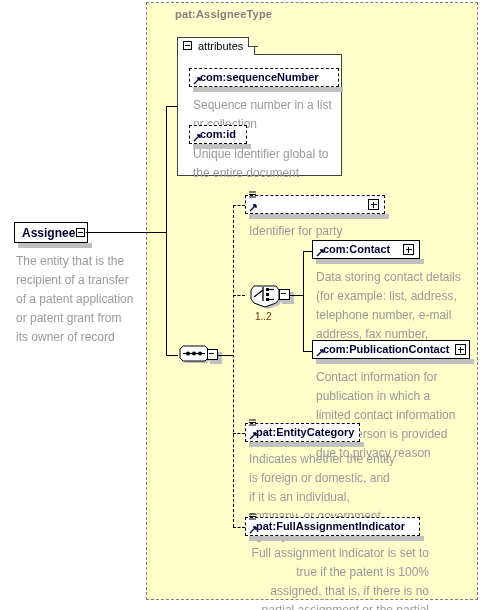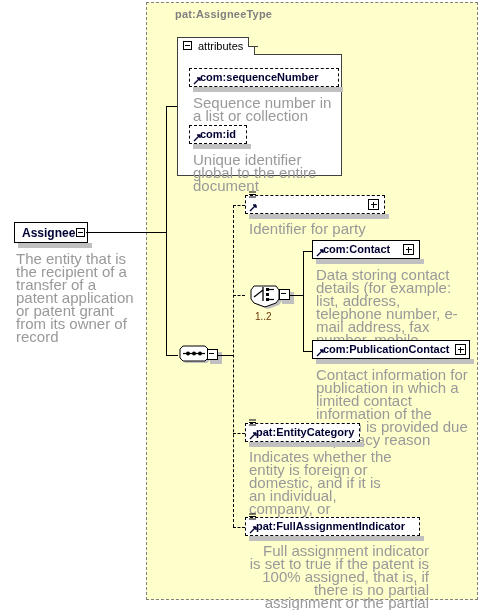--- a/index.html
+++ b/index.html
@@ -156,23 +156,23 @@
   .seq-glyph {
     position: absolute;
     left: 3px;
     top: -5px;
     width: 7px;
     height: 8px;
   }
   
   .anno {
     position: absolute;
-    font-size: 15px;
+    font-size: 12px;
     color: #999999;
-    line-height: 13px;
+    line-height: 19px;
     white-space: pre-line;
   }
   
   .root-box {
     position: absolute;
     left: 14px;
     top: 222px;
     width: 74px;
     height: 21px;
     background: #ffffff;
@@ -264,21 +264,21 @@
   <div class="node-label" style="left:200px; top:71px;">com:sequenceNumber</div>
   <div class="anno" style="left:193px; top:96px; width:140px;">Sequence number in a list or collection</div>
 
   <div class="node-shadow" style="left:193px; top:144px; width:58px; height:5px;"></div>
   <div class="node dashed" style="left:189px; top:125px; width:58px;">
     <svg class="node-arrow" viewBox="0 0 8 8">
       <path d="M1 7 L7 1 M7 1 L4 1 M7 1 L7 4" stroke="#000033" stroke-width="1.4" fill="none"></path>
     </svg>
   </div>
   <div class="node-label" style="left:200px; top:128px;">com:id</div>
-  <div class="anno" style="left:193px; top:153px; width:140px;">Unique identifier global to the entire document</div>
+  <div class="anno" style="left:193px; top:145px; width:140px;">Unique identifier global to the entire document</div>
 
   <svg class="compositor" style="left:172px; top:342px; width:50px; height:28px;" viewBox="0 0 50 28">
     <polygon points="11,18 13,21 35,21 38,18 38,11 35,8 13,8 11,11" fill="#c0c0c0" stroke="none"></polygon>
     <polygon points="8,16 11,19 33,19 36,16 36,7 33,4 11,4 8,7" fill="#ffffff" stroke="#000000" stroke-width="1"></polygon>
     <line x1="11" y1="11.5" x2="33" y2="11.5" stroke="#000000" stroke-width="1.2"></line>
     <circle cx="16" cy="11.5" r="2" fill="#000000"></circle>
     <circle cx="22" cy="11.5" r="2" fill="#000000"></circle>
     <circle cx="28" cy="11.5" r="2" fill="#000000"></circle>
   </svg>
   <div class="node-shadow" style="left:210px; top:352px; width:12px; height:12px;"></div>

